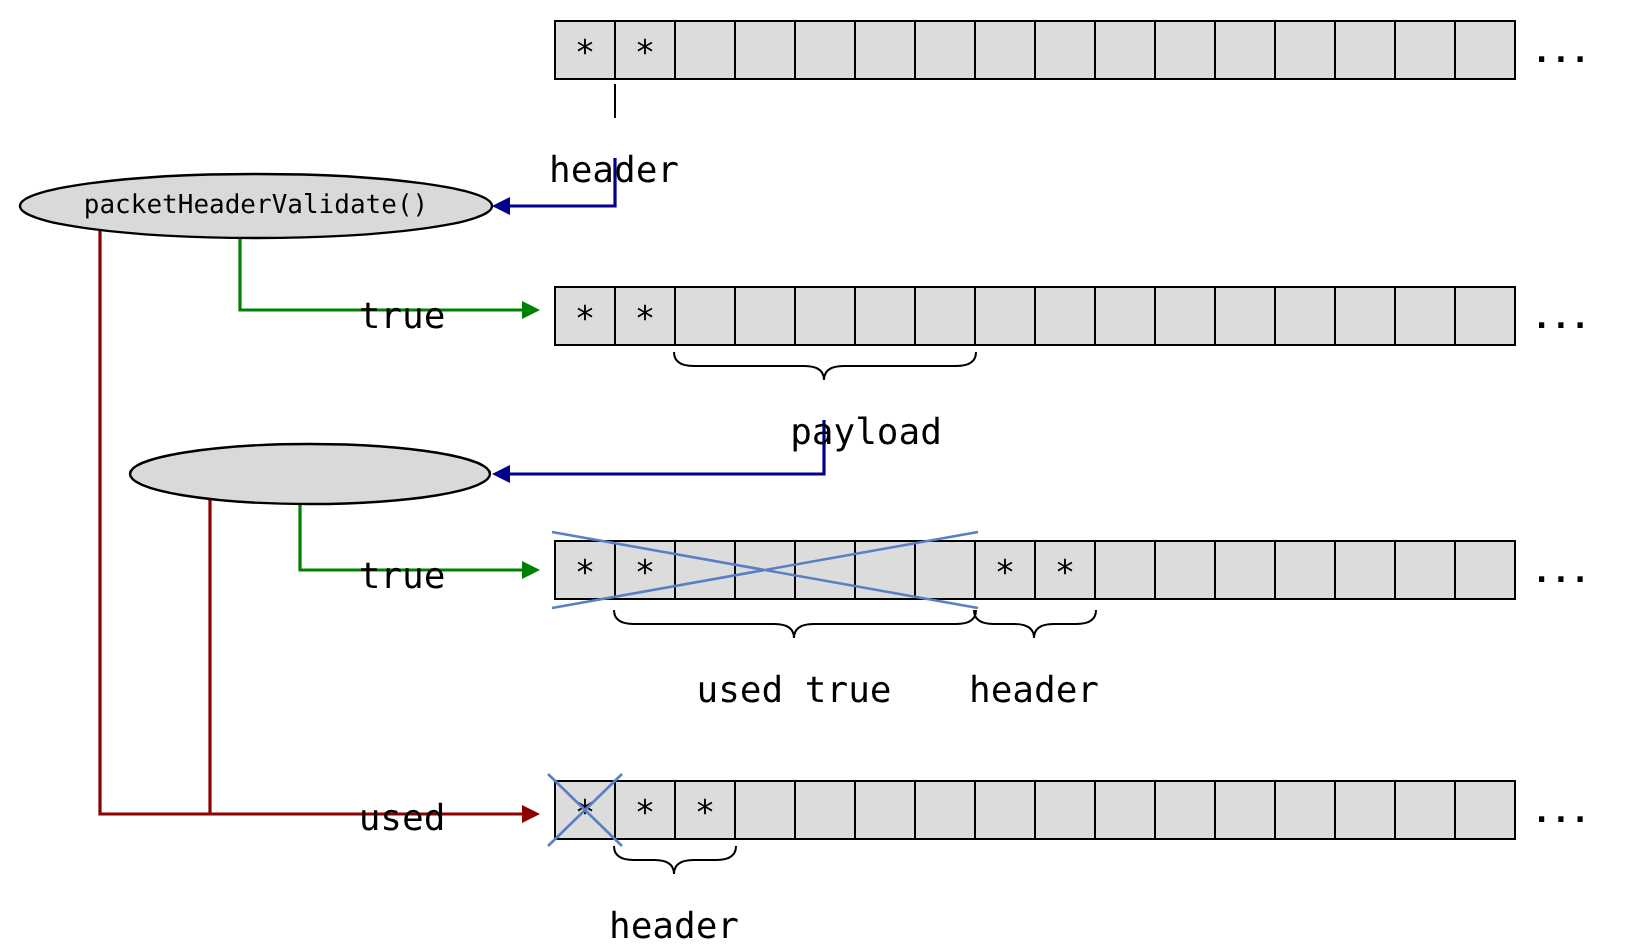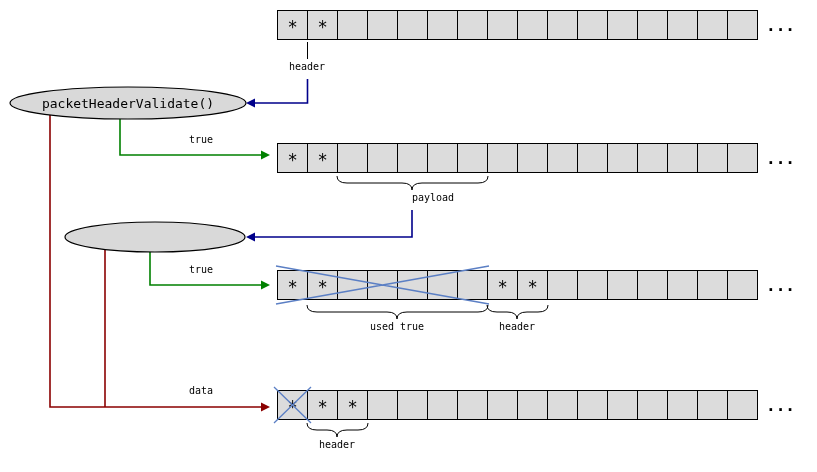--- a/index.html
+++ b/index.html
@@ -10,21 +10,21 @@
   .mem-row{position:absolute;left:277px;display:flex;}
   .cell{
     width:31px;height:30px;box-sizing:border-box;margin-left:-1px;
     border:1px solid var(--outline,#000);
     background:var(--cell_fill,#dcdcdc);
     display:flex;align-items:center;justify-content:center;
   }
   .cell:first-child{margin-left:0;}
   .star{font-size:17px;line-height:1;padding-top:4px;}
   .overlay{position:absolute;left:0;top:0;pointer-events:none;}
-  .lbl{position:absolute;transform:translateX(-50%);font-size:10px;white-space:pre;}
+  .lbl{position:absolute;transform:translateX(-50%);font-size:18px;white-space:pre;margin-top:14px;}
   .node-lbl{position:absolute;transform:translate(-50%,-50%);font-size:13px;white-space:pre;}
   .dots{position:absolute;width:40px;height:30px;display:flex;align-items:center;font-size:16px;font-weight:bold;}
   .ln-black{stroke:var(--outline,#000);stroke-width:1;fill:none;}
   .ln-navy{stroke:var(--pointer_navy,#00008b);stroke-width:1.6;fill:none;}
   .fl-navy{fill:var(--pointer_navy,#00008b);stroke:none;}
   .ln-green{stroke:var(--true_green,#008000);stroke-width:1.6;fill:none;}
   .fl-green{fill:var(--true_green,#008000);stroke:none;}
   .ln-red{stroke:var(--false_red,#8b0000);stroke-width:1.6;fill:none;}
   .fl-red{fill:var(--false_red,#8b0000);stroke:none;}
   .ln-blue{stroke:var(--cross_blue,#5b7fc4);stroke-width:1.3;fill:none;}
@@ -181,21 +181,21 @@
     </g>
     <g>
       <path class="ln-blue" d="M274,387 L311,423 M274,423 L311,387"></path>
     </g>
   </svg>
 
   <div class="node-lbl" style="left:128px;top:103px">packetHeaderValidate()</div>
 
   <div class="lbl" style="left:201px;top:134px">true</div>
   <div class="lbl" style="left:201px;top:264px">true</div>
-  <div class="lbl" style="left:201px;top:385px">data</div>
+  <div class="lbl" style="left:201px;top:385px">used</div>
 
   <div class="lbl" style="left:307px;top:61px">header</div>
   <div class="lbl" style="left:433px;top:192px">payload</div>
   <div class="lbl" style="left:397px;top:321px">used true</div>
   <div class="lbl" style="left:517px;top:321px">header</div>
   <div class="lbl" style="left:337px;top:439px">header</div>
 
   <div class="dots" style="left:766px;top:10px">...</div>
   <div class="dots" style="left:766px;top:143px">...</div>
   <div class="dots" style="left:766px;top:270px">...</div>

